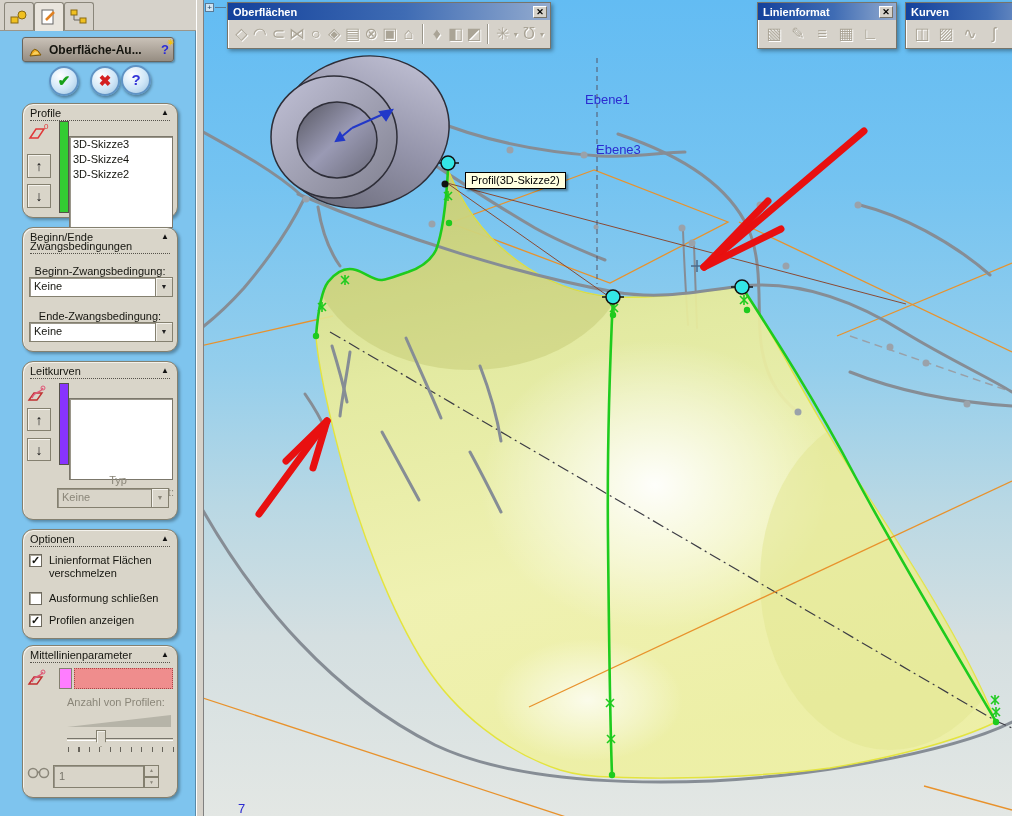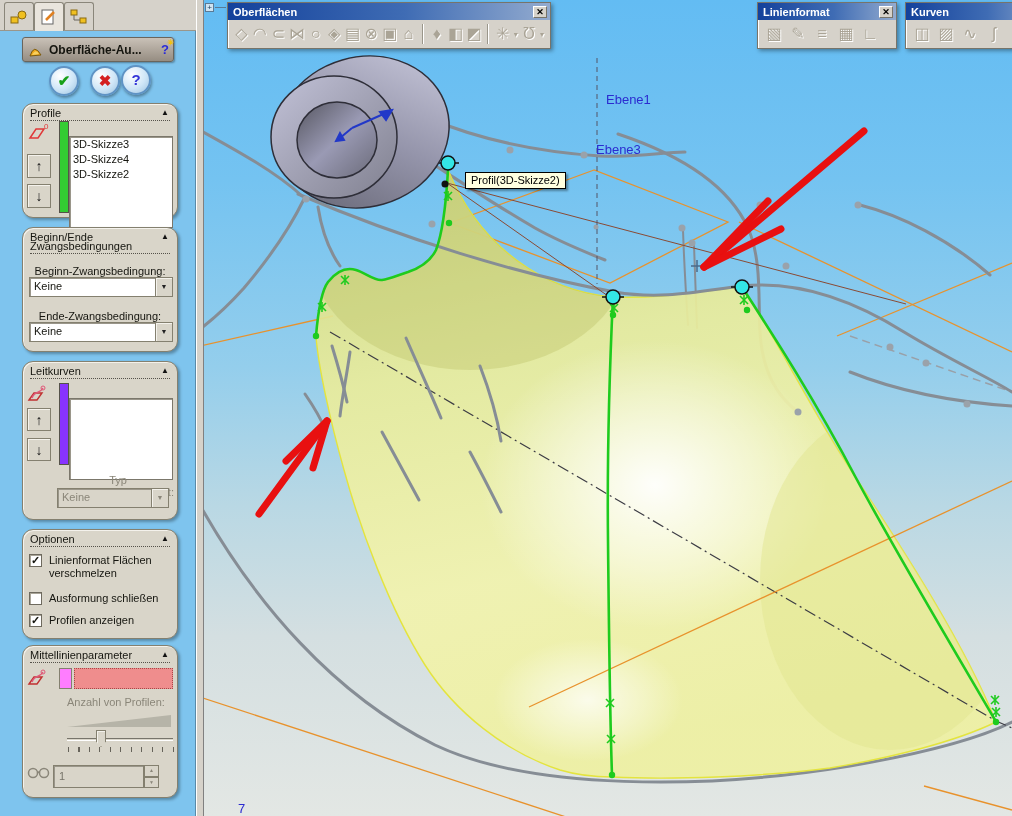--- a/index.html
+++ b/index.html
@@ -438,19 +438,19 @@
         <span>Kurven</span>
       </div>
       <div class="tbar-body">
         <span class="ticon">◫</span>
         <span class="ticon">▨</span>
         <span class="ticon">∿</span>
         <span class="ticon">ʃ</span>
       </div>
     </div>
 
-    <div class="vplabel" style="left:402px;top:92px">Ebene1</div>
+    <div class="vplabel" style="left:381px;top:92px">Ebene1</div>
     <div class="vplabel" style="left:392px;top:142px">Ebene3</div>
     <div class="vplabel" style="left:34px;top:801px">7</div>
     <div id="tooltip">Profil(3D-Skizze2)</div>
   </div>
 
 </div>
 
 </body></html>

